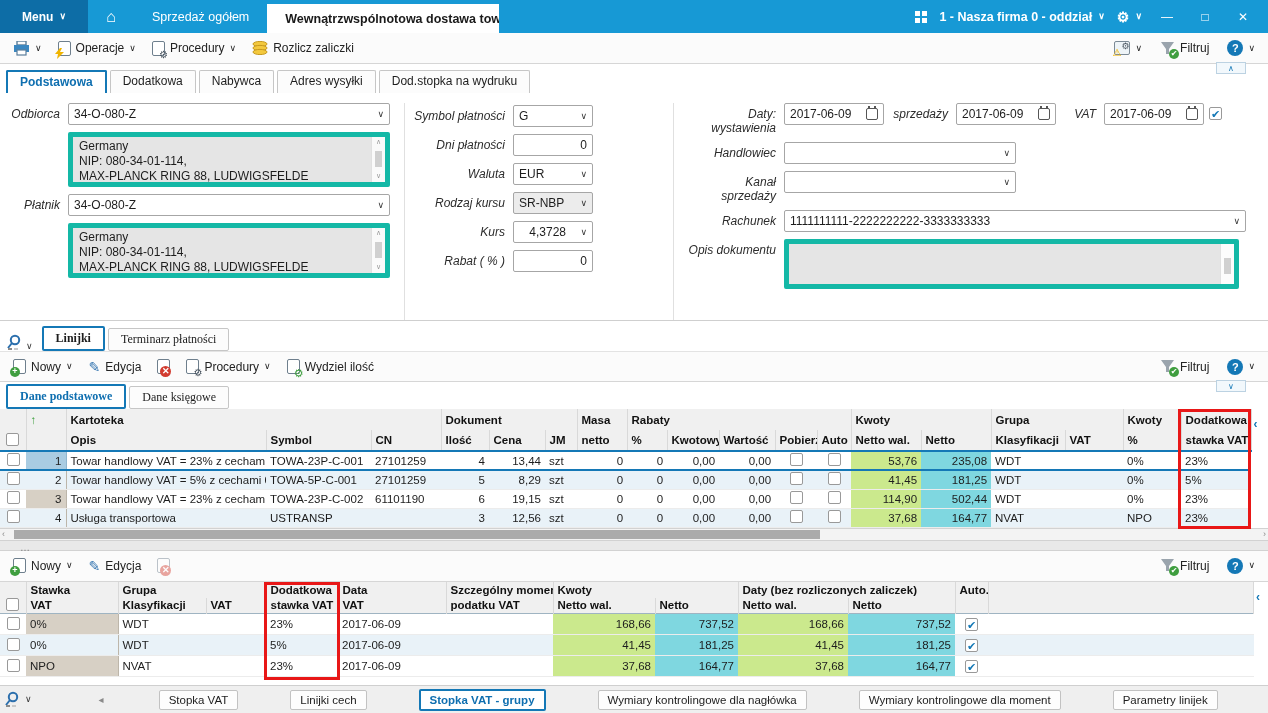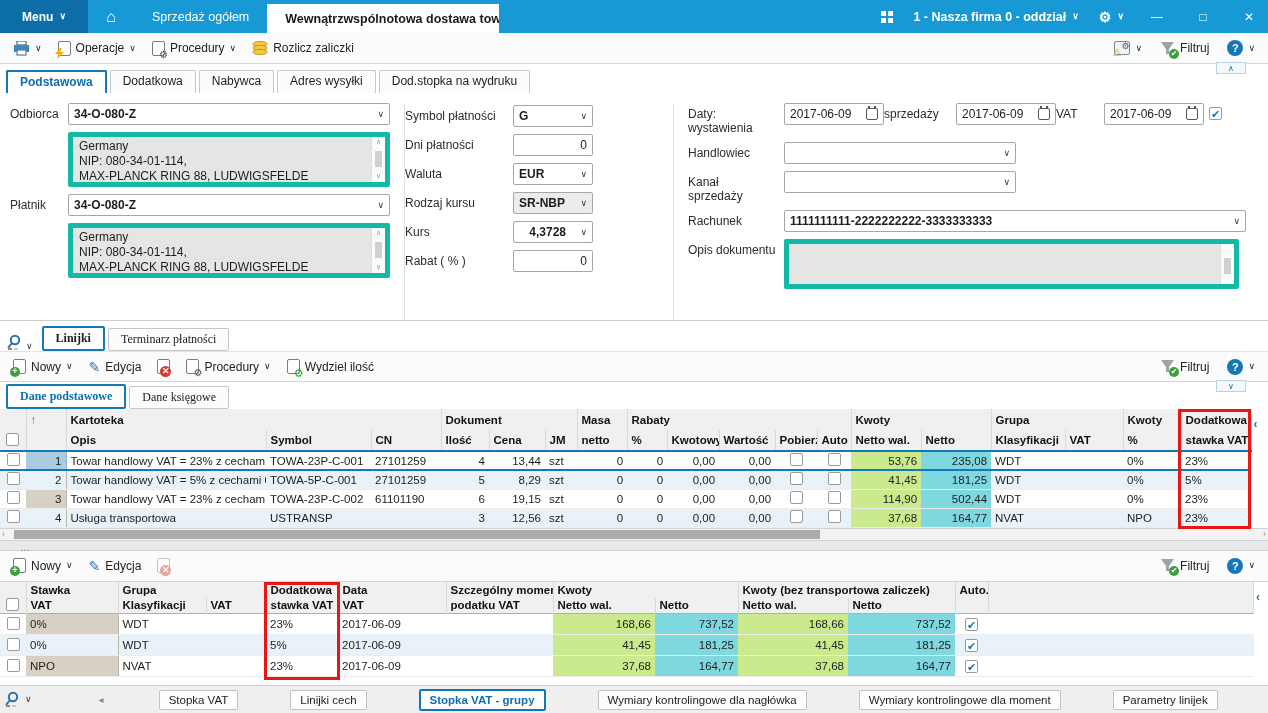--- a/index.html
+++ b/index.html
@@ -10,21 +10,21 @@
   }
   *{box-sizing:border-box;margin:0;padding:0;}
   html,body{width:1268px;height:713px;overflow:hidden;}
   body{font-family:"Liberation Sans",sans-serif;font-size:12px;color:var(--ink);background:#fff;position:relative;}
   
   .topbar{height:33px;background:var(--bar);display:flex;align-items:stretch;color:#fff;}
   .menu-btn{background:var(--menu);width:88px;display:flex;align-items:center;justify-content:center;gap:6px;font-weight:bold;cursor:pointer;}
   .home{width:46px;display:flex;align-items:center;justify-content:center;font-size:16px;}
   .bar-tab{display:flex;align-items:center;padding:0 18px;font-size:12.5px;}
   .bar-tab.active{background:#fff;color:#1a1a1a;font-weight:bold;margin-top:4px;max-width:232px;white-space:nowrap;overflow:hidden;}
-  .top-right{margin-left:auto;display:flex;align-items:center;gap:20px;padding-right:6px;}
+  .top-right{margin-left:auto;display:flex;align-items:center;gap:12px;padding-right:12px;}
   .grid-ic{display:grid;grid-template-columns:5px 5px;grid-template-rows:5px 5px;gap:2px;}
   .grid-ic i{background:#fff;}
   .company{font-weight:bold;font-size:12.5px;display:flex;gap:6px;align-items:center;}
   .winbtn{width:26px;text-align:center;font-size:12px;cursor:pointer;}
   .chev{font-size:9px;line-height:1;}
   
   .toolbar{height:31px;background:var(--tb-bg);border-bottom:1px solid #d6d6d6;display:flex;align-items:center;gap:6px;padding:0 8px;position:relative;}
   .tbtn{display:flex;align-items:center;gap:5px;padding:3px 5px;border-radius:2px;cursor:pointer;color:#222;}
   .doc-ic{position:relative;width:13px;height:15px;border:1.5px solid #6e7f8d;border-radius:2px;background:#fff;display:inline-block;}
   .badge{position:absolute;font-size:9px;line-height:9px;}
@@ -39,26 +39,26 @@
   .collapse-tab{position:absolute;right:22px;bottom:-11px;width:30px;height:12px;background:#f2f8fc;border:1px solid #bcd2e2;color:var(--accent);font-size:8px;text-align:center;line-height:11px;z-index:5;}
   
   .doc-tabs{display:flex;gap:3px;padding:6px 6px 0 6px;height:29px;}
   .dtab{border:1px solid #c6c6c6;border-bottom:none;background:#fcfcfc;padding:3px 12px;border-radius:2px 2px 0 0;cursor:pointer;}
   .dtab.active{border:2px solid var(--accent);border-bottom:none;background:#fff;color:var(--acc-txt);font-weight:bold;}
   .formarea{height:228px;border-bottom:1px solid #cfcfcf;display:flex;padding-top:10px;}
   .fcol1{width:404px;padding-left:10px;}
   .fcol2{width:270px;border-left:1px solid #e0e0e0;border-right:1px solid #e0e0e0;padding-top:2px;}
   .fcol3{flex:1;padding-right:8px;}
   .frow{display:flex;align-items:flex-start;margin-bottom:7px;}
-  .lbl{color:#2c2c2c;text-align:left;padding-top:4px;}
+  .lbl{color:#2c2c2c;text-align:right;padding-top:4px;font-style:italic;}
   .fcol1 .lbl{width:58px;padding-right:8px;}
   .fcol2 .lbl{width:108px;padding-right:8px;}
   .fcol3 .lbl{width:96px;padding-right:8px;}
   .sel,.inp{border:1px solid #a6a6a6;height:22px;background:#fff;display:flex;align-items:center;padding:0 5px;border-radius:2px;}
-  .sel .v{flex:1;white-space:nowrap;overflow:hidden;font-weight:bold;}
+  .sel .v{flex:1;white-space:nowrap;overflow:hidden;}
   .sel .c{font-size:9px;color:#333;margin-left:4px;}
   .sel.dis{background:#ececec;}
   .inp.num{justify-content:flex-end;}
   .tarea{border:5px solid #14b8a6;background:#e5e5e5;position:relative;padding:2px 18px 2px 6px;white-space:pre-line;line-height:1.25;border-radius:2px;}
   .vsb{position:absolute;right:0;top:0;bottom:0;width:14px;border-left:1px solid #e0e0e0;background:#fafafa;}
   .vsb::before{content:"";position:absolute;top:14px;left:3px;width:7px;height:16px;background:#d0d0d0;}
   .vsb i{position:absolute;left:0;right:0;text-align:center;font-size:7px;color:#9a9a9a;font-style:normal;}
   .vsb i.up{top:1px;} .vsb i.dn{bottom:1px;}
   .cal{width:12px;height:12px;border:1.2px solid #555;border-radius:2px;position:relative;margin-left:auto;}
   .cal::before{content:"";position:absolute;top:-3px;left:1px;width:2px;height:3px;background:#555;}
@@ -612,21 +612,21 @@
       </colgroup>
   <thead>
     <tr>
       <th></th>
       <th>Stawka</th>
       <th colspan="2">Grupa</th>
       <th>Dodatkowa</th>
       <th>Data</th>
       <th>Szczególny moment</th>
       <th colspan="2">Kwoty</th>
-      <th colspan="2">Kwoty (bez transportowa zaliczek)</th>
+      <th colspan="2">Daty (bez rozliczonych zaliczek)</th>
       <th>Auto.</th>
       <th></th>
     </tr>
     <tr>
       <th class="ctr"><span class="cb"></span></th>
       <th>VAT</th>
       <th>Klasyfikacji</th>
       <th>VAT</th>
       <th>stawka VAT</th>
       <th>VAT</th>

